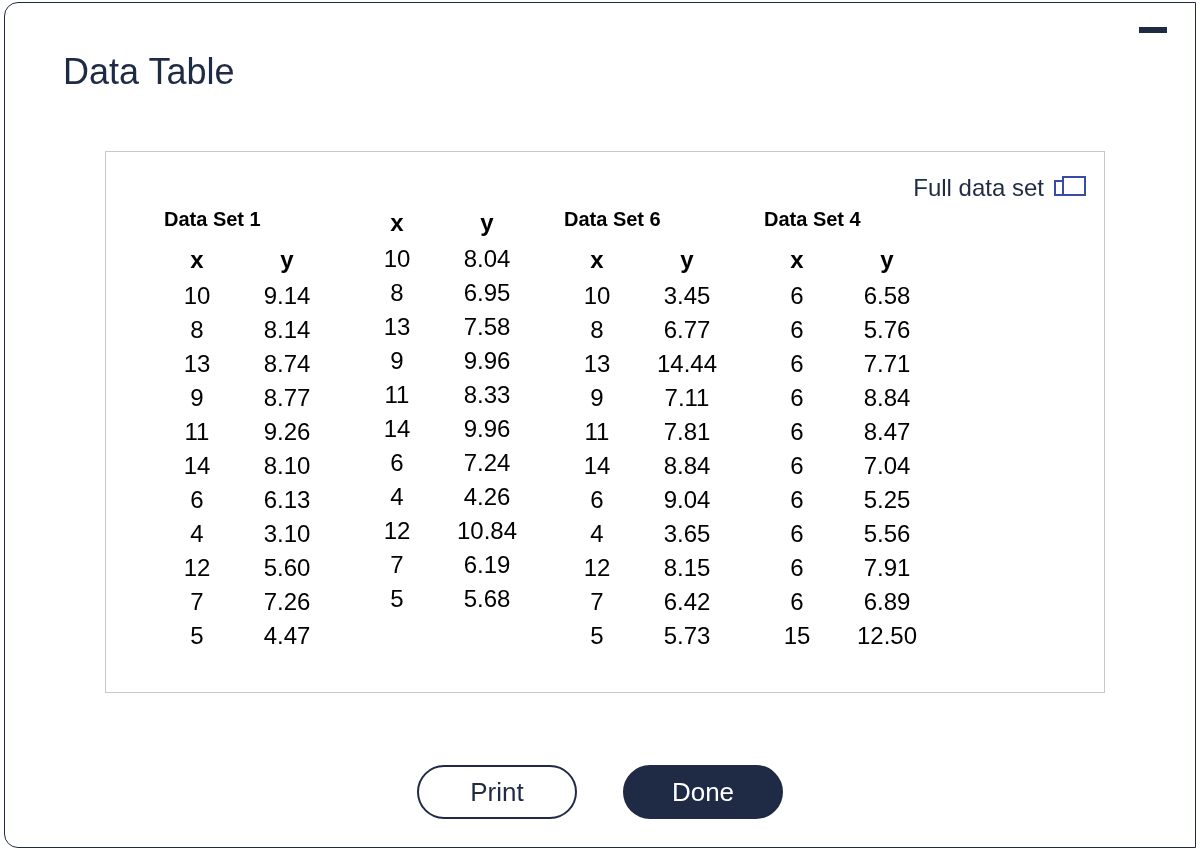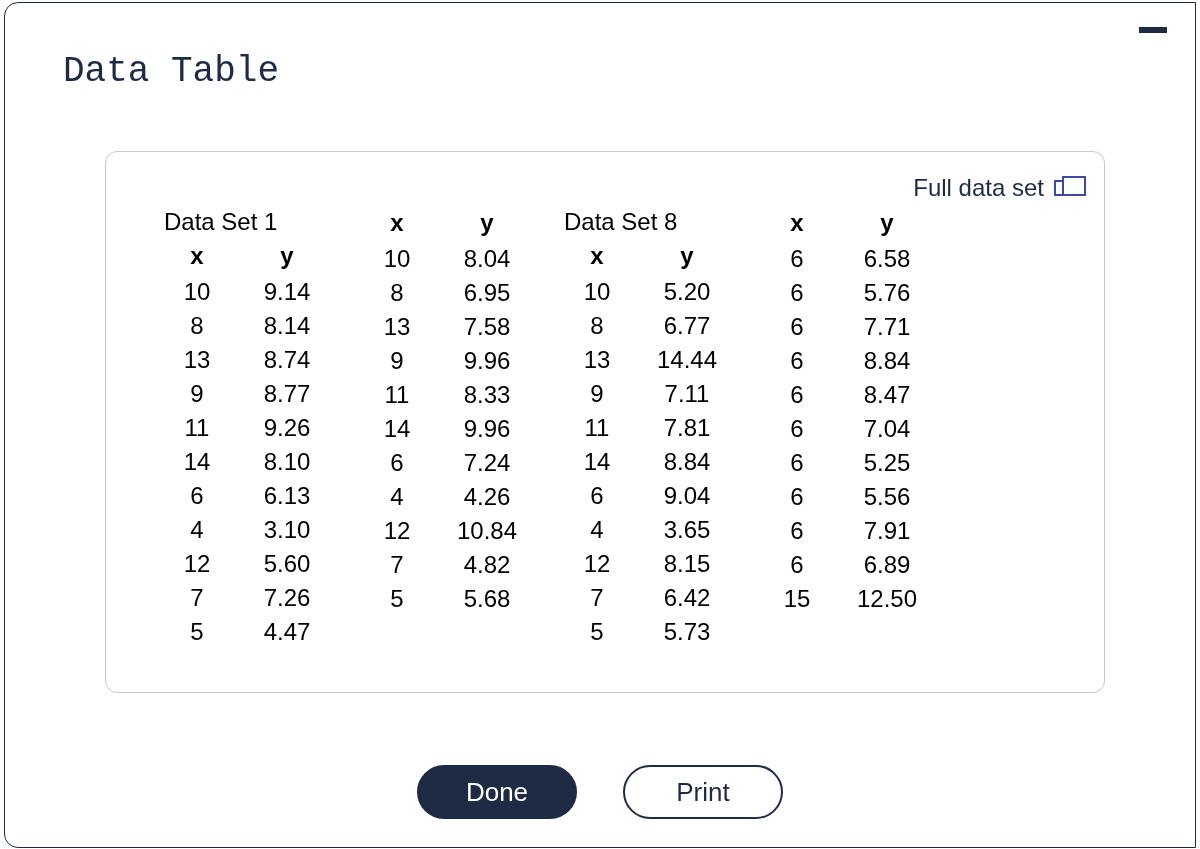--- a/index.html
+++ b/index.html
@@ -24,38 +24,37 @@
       background: #fff;
       overflow: hidden;
     }
     .title {
       font-size: 36px;
       color: #1f2a44;
       font-weight: 400;
       position: absolute;
       top: 48px;
       left: 58px;
-      font-family: Liberation Mono, monospace;
     }
     .minimize-icon {
       position: absolute;
       top: 24px;
       right: 28px;
       width: 28px;
       height: 6px;
       background: #1f2a44;
     }
     .table-card {
       position: absolute;
       top: 148px;
       left: 100px;
       width: 1000px;
       height: 542px;
       border: 1px solid #c8c8c8;
-      border-radius: 12px;
+      border-radius: 0;
       padding: 20px 30px 30px 30px;
     }
     .full-link {
       position: absolute;
       top: 22px;
       right: 30px;
       font-size: 24px;
       color: #1f2a44;
       display: flex;
       align-items: center;
@@ -84,23 +83,23 @@
       position: absolute;
       top: 56px;
       left: 56px;
       gap: 20px;
     }
     .ds {
       display: flex;
       flex-direction: column;
     }
     .ds-title {
-      font-size: 24px;
-      font-weight: normal;
-      margin-bottom: 5px;
+      font-size: 20px;
+      font-weight: bold;
+      margin-bottom: 14px;
       padding-left: 2px;
     }
     .ds-cols {
       display: flex;
     }
     .col {
       display: flex;
       flex-direction: column;
       align-items: center;
     }
@@ -216,59 +215,60 @@
               <div class="col-h">y</div>
               <div class="cell">8.04</div>
               <div class="cell">6.95</div>
               <div class="cell">7.58</div>
               <div class="cell">9.96</div>
               <div class="cell">8.33</div>
               <div class="cell">9.96</div>
               <div class="cell">7.24</div>
               <div class="cell">4.26</div>
               <div class="cell">10.84</div>
-              <div class="cell">4.82</div>
+              <div class="cell">6.19</div>
               <div class="cell">5.68</div>
             </div>
           </div>
         </div>
         <div class="ds">
-          <div class="ds-title">Data Set 8</div>
+          <div class="ds-title">Data Set 6</div>
           <div class="ds-cols">
             <div class="col x">
               <div class="col-h">x</div>
               <div class="cell">10</div>
               <div class="cell">8</div>
               <div class="cell">13</div>
               <div class="cell">9</div>
               <div class="cell">11</div>
               <div class="cell">14</div>
               <div class="cell">6</div>
               <div class="cell">4</div>
               <div class="cell">12</div>
               <div class="cell">7</div>
               <div class="cell">5</div>
             </div>
             <div class="col y">
               <div class="col-h">y</div>
-              <div class="cell">5.20</div>
+              <div class="cell">3.45</div>
               <div class="cell">6.77</div>
               <div class="cell">14.44</div>
               <div class="cell">7.11</div>
               <div class="cell">7.81</div>
               <div class="cell">8.84</div>
               <div class="cell">9.04</div>
               <div class="cell">3.65</div>
               <div class="cell">8.15</div>
               <div class="cell">6.42</div>
               <div class="cell">5.73</div>
             </div>
           </div>
         </div>
         <div class="ds">
+          <div class="ds-title">Data Set 4</div>
           <div class="ds-cols">
             <div class="col x">
               <div class="col-h">x</div>
               <div class="cell">6</div>
               <div class="cell">6</div>
               <div class="cell">6</div>
               <div class="cell">6</div>
               <div class="cell">6</div>
               <div class="cell">6</div>
               <div class="cell">6</div>
@@ -290,16 +290,16 @@
               <div class="cell">7.91</div>
               <div class="cell">6.89</div>
               <div class="cell">12.50</div>
             </div>
           </div>
         </div>
       </div>
   </div>
 
   <div class="buttons">
+    <div class="btn btn-outline">Print</div>
     <div class="btn btn-solid">Done</div>
-    <div class="btn btn-outline">Print</div>
   </div>
 </div>
 
 </body></html>

